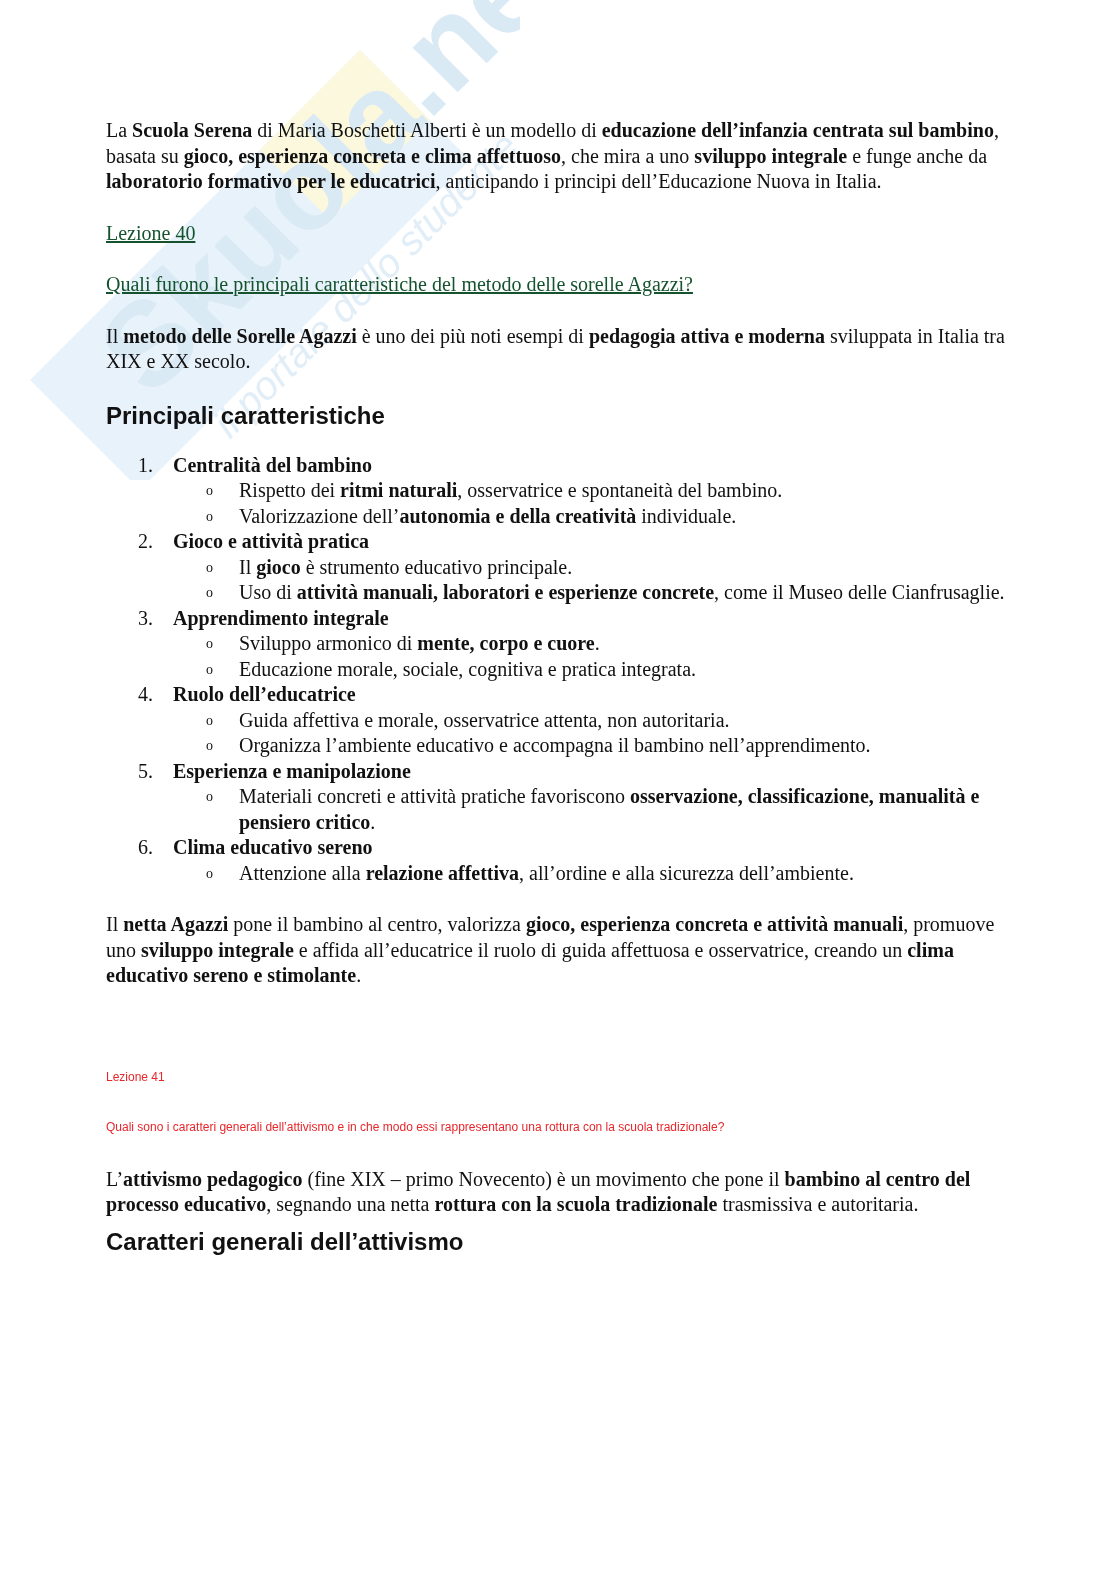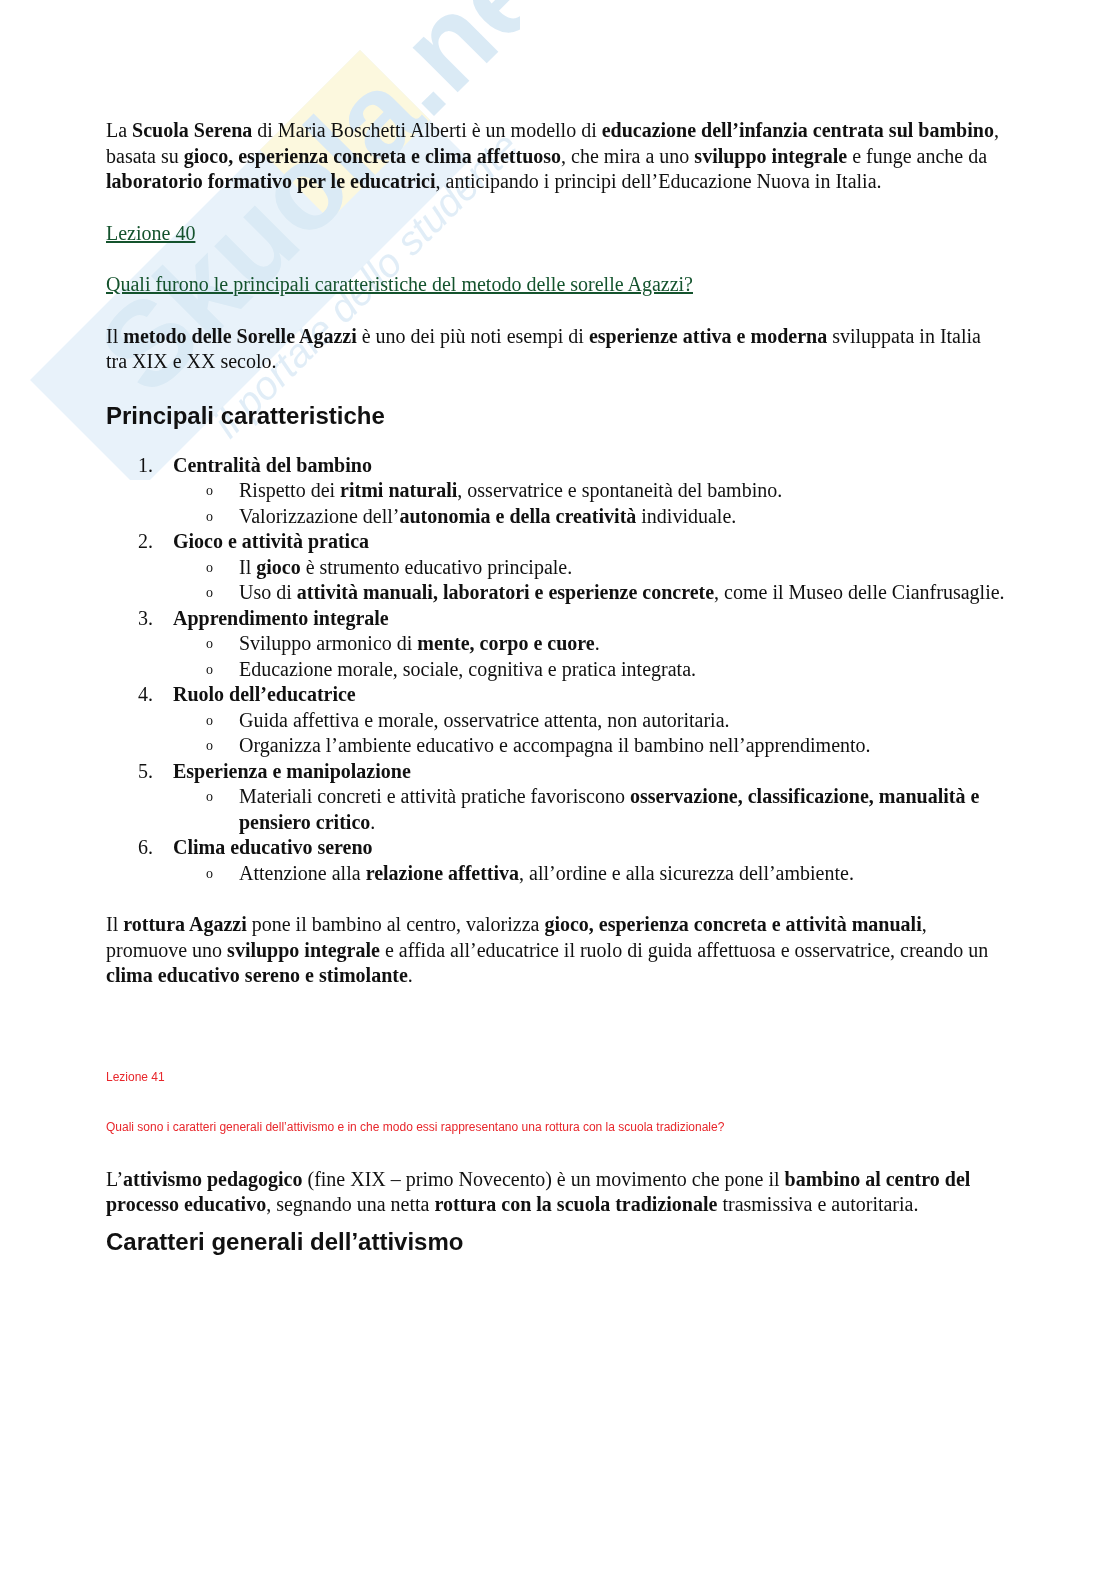--- a/index.html
+++ b/index.html
@@ -39,21 +39,21 @@
   </svg>
 
   <div class="content">
 
     <p><span>La </span><b>Scuola Serena</b><span> di Maria Boschetti Alberti è un modello di </span><b>educazione dell’infanzia centrata sul bambino</b><span>, basata su </span><b>gioco, esperienza concreta e clima affettuoso</b><span>, che mira a uno </span><b>sviluppo integrale</b><span> e funge anche da </span><b>laboratorio formativo per le educatrici</b><span>, anticipando i principi dell’Educazione Nuova in Italia.</span></p>
 
     <p class="red" style="margin-top:26px">Lezione 40</p>
 
     <p class="red" style="margin-top:26px">Quali furono le principali caratteristiche del metodo delle sorelle Agazzi?</p>
 
-    <p style="margin-top:26px"><span>Il </span><b>metodo delle Sorelle Agazzi</b><span> è uno dei più noti esempi di </span><b>esperienze attiva e moderna</b><span> sviluppata in Italia tra XIX e XX secolo.</span></p>
+    <p style="margin-top:26px"><span>Il </span><b>metodo delle Sorelle Agazzi</b><span> è uno dei più noti esempi di </span><b>pedagogia attiva e moderna</b><span> sviluppata in Italia tra XIX e XX secolo.</span></p>
 
     <h2 style="margin-top:26px">Principali caratteristiche</h2>
 
     <ol class="main" style="margin-top:22px" id="char-list">
         <li><span class="num">1.</span><b>Centralità del bambino</b><ul class="sub">
             <li><span class="bul">o</span><span><span>Rispetto dei </span><b>ritmi naturali</b><span>, osservatrice e spontaneità del bambino.</span></span></li>
             <li><span class="bul">o</span><span><span>Valorizzazione dell’</span><b>autonomia e della creatività</b><span> individuale.</span></span></li>
           </ul></li>
         <li><span class="num">2.</span><b>Gioco e attività pratica</b><ul class="sub">
             <li><span class="bul">o</span><span><span>Il </span><b>gioco</b><span> è strumento educativo principale.</span></span></li>
@@ -68,21 +68,21 @@
             <li><span class="bul">o</span><span><span>Organizza l’ambiente educativo e accompagna il bambino nell’apprendimento.</span></span></li>
           </ul></li>
         <li><span class="num">5.</span><b>Esperienza e manipolazione</b><ul class="sub">
             <li><span class="bul">o</span><span><span>Materiali concreti e attività pratiche favoriscono </span><b>osservazione, classificazione, manualità e pensiero critico</b><span>.</span></span></li>
           </ul></li>
         <li><span class="num">6.</span><b>Clima educativo sereno</b><ul class="sub">
             <li><span class="bul">o</span><span><span>Attenzione alla </span><b>relazione affettiva</b><span>, all’ordine e alla sicurezza dell’ambiente.</span></span></li>
           </ul></li>
       </ol>
 
-    <p style="margin-top:26px"><span>Il </span><b>rottura Agazzi</b><span> pone il bambino al centro, valorizza </span><b>gioco, esperienza concreta e attività manuali</b><span>, promuove uno </span><b>sviluppo integrale</b><span> e affida all’educatrice il ruolo di guida affettuosa e osservatrice, creando un </span><b>clima educativo sereno e stimolante</b><span>.</span></p>
+    <p style="margin-top:26px"><span>Il </span><b>netta Agazzi</b><span> pone il bambino al centro, valorizza </span><b>gioco, esperienza concreta e attività manuali</b><span>, promuove uno </span><b>sviluppo integrale</b><span> e affida all’educatrice il ruolo di guida affettuosa e osservatrice, creando un </span><b>clima educativo sereno e stimolante</b><span>.</span></p>
 
     <p class="sans-red" style="margin-top:76px">Lezione 41</p>
 
     <p class="sans-red" style="margin-top:25px">Quali sono i caratteri generali dell’attivismo e in che modo essi rappresentano una rottura con la scuola tradizionale?</p>
 
     <p style="margin-top:26px"><span>L’</span><b>attivismo pedagogico</b><span> (fine XIX – primo Novecento) è un movimento che pone il </span><b>bambino al centro del processo educativo</b><span>, segnando una netta </span><b>rottura con la scuola tradizionale</b><span> trasmissiva e autoritaria.</span></p>
 
     <h2 style="margin-top:9px">Caratteri generali dell’attivismo</h2>
   </div>
 </div>

